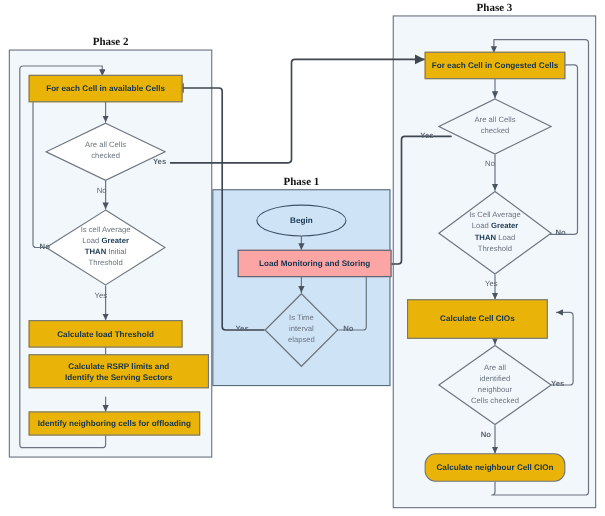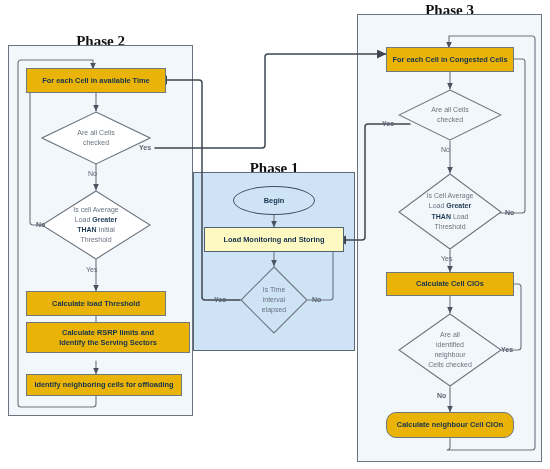--- a/index.html
+++ b/index.html
@@ -17,21 +17,21 @@
   .phase-box {
     position: absolute;
     border: 1.6px solid #6b7280;
     background: #f2f7fb;
   }
   .phase-box.accent { background: #cfe3f7; border-color: #5b6a77; }
   .phase-title {
     position: absolute;
     font-family: "Liberation Serif", serif;
     font-weight: bold;
-    font-size: 15px;
+    font-size: 10px;
     color: #111111;
     white-space: nowrap;
     text-align: center;
   }
 
   
   .node {
     position: absolute;
     display: flex;
     align-items: center;
@@ -40,21 +40,21 @@
   }
   .proc {
     border: 1.4px solid #6e7680;
     background: #eab308;
     font-size: 7.4px;
     font-weight: bold;
     color: #15334e;
     line-height: 1.35;
     padding: 2px 4px;
   }
-  .proc.accent-fill { background: #fef9c3; border-color: #4f6172; }
+  .proc.accent-fill { background: #fca5a5; border-color: #4f6172; margin-left: 12px; }
   .term {
     border: 1.3px solid #3f5168;
     background: #cfe3f7;
     border-radius: 50%;
     font-size: 7.4px;
     font-weight: bold;
     color: #15334e;
     text-align: center;
   }
   .dec-wrap { position: absolute; }
@@ -145,21 +145,21 @@
     <g fill="none" stroke="#3f4750" stroke-width="1.5" stroke-linecap="round" stroke-linejoin="round">
 
       <path d="M155,148 L262,148 Q265,148 265,145 L265,57 Q265,54 268,54 L386,54" marker-end="url(#ahb)"></path>
 
       <path d="M410,124 L368,124 Q365,124 365,127 L365,237 Q365,240 362,240 L337,240" marker-end="url(#ahb)"></path>
 
       <path d="M240,300 L205,300 Q202,300 202,297 L202,83 Q202,80 199,80 L158,80" marker-end="url(#ahb)"></path>
     </g>
   </svg>
 
-  <div class="node proc" style="left:26px; top:68px; width:140px; height:25px;">For each Cell in available Time</div>
+  <div class="node proc" style="left:26px; top:68px; width:140px; height:25px;">For each Cell in available Cells</div>
 
   <div class="dec-wrap" style="left:41px; top:111px; width:110px; height:54px;">
     <svg width="110" height="54" viewBox="0 0 110 54">
         <polygon points="55,1 109,27 55,53 1,27" fill="#ffffff" stroke="#6e7680" stroke-width="1.1"></polygon>
       </svg>
     <div class="dec-label">
       <div>
         <span>Are all Cells</span><br>
         <span>checked</span>
       </div>
@@ -237,21 +237,21 @@
     <div class="dec-label">
       <div>
         <span>Is Cell Average</span><br>
         <span>Load </span><b>Greater</b><br>
         <b>THAN</b><span> Load</span><br>
         <span>Threshold</span>
       </div>
     </div>
   </div>
 
-  <div class="node proc" style="left:386px; top:272px; width:128px; height:24px;text-align:center;">Calculate Cell CIOs</div>
+  <div class="node proc" style="left:370px; top:272px; width:128px; height:36px;text-align:center;">Calculate Cell CIOs</div>
 
   <div class="dec-wrap" style="left:398px; top:313px; width:104px; height:74px;">
     <svg width="104" height="74" viewBox="0 0 104 74">
         <polygon points="52,1 103,37 52,73 1,37" fill="#f2f7fb" stroke="#6e7680" stroke-width="1.1"></polygon>
       </svg>
     <div class="dec-label">
       <div>
         <span>Are all</span><br>
         <span>identified</span><br>
         <span>neighbour</span><br>

